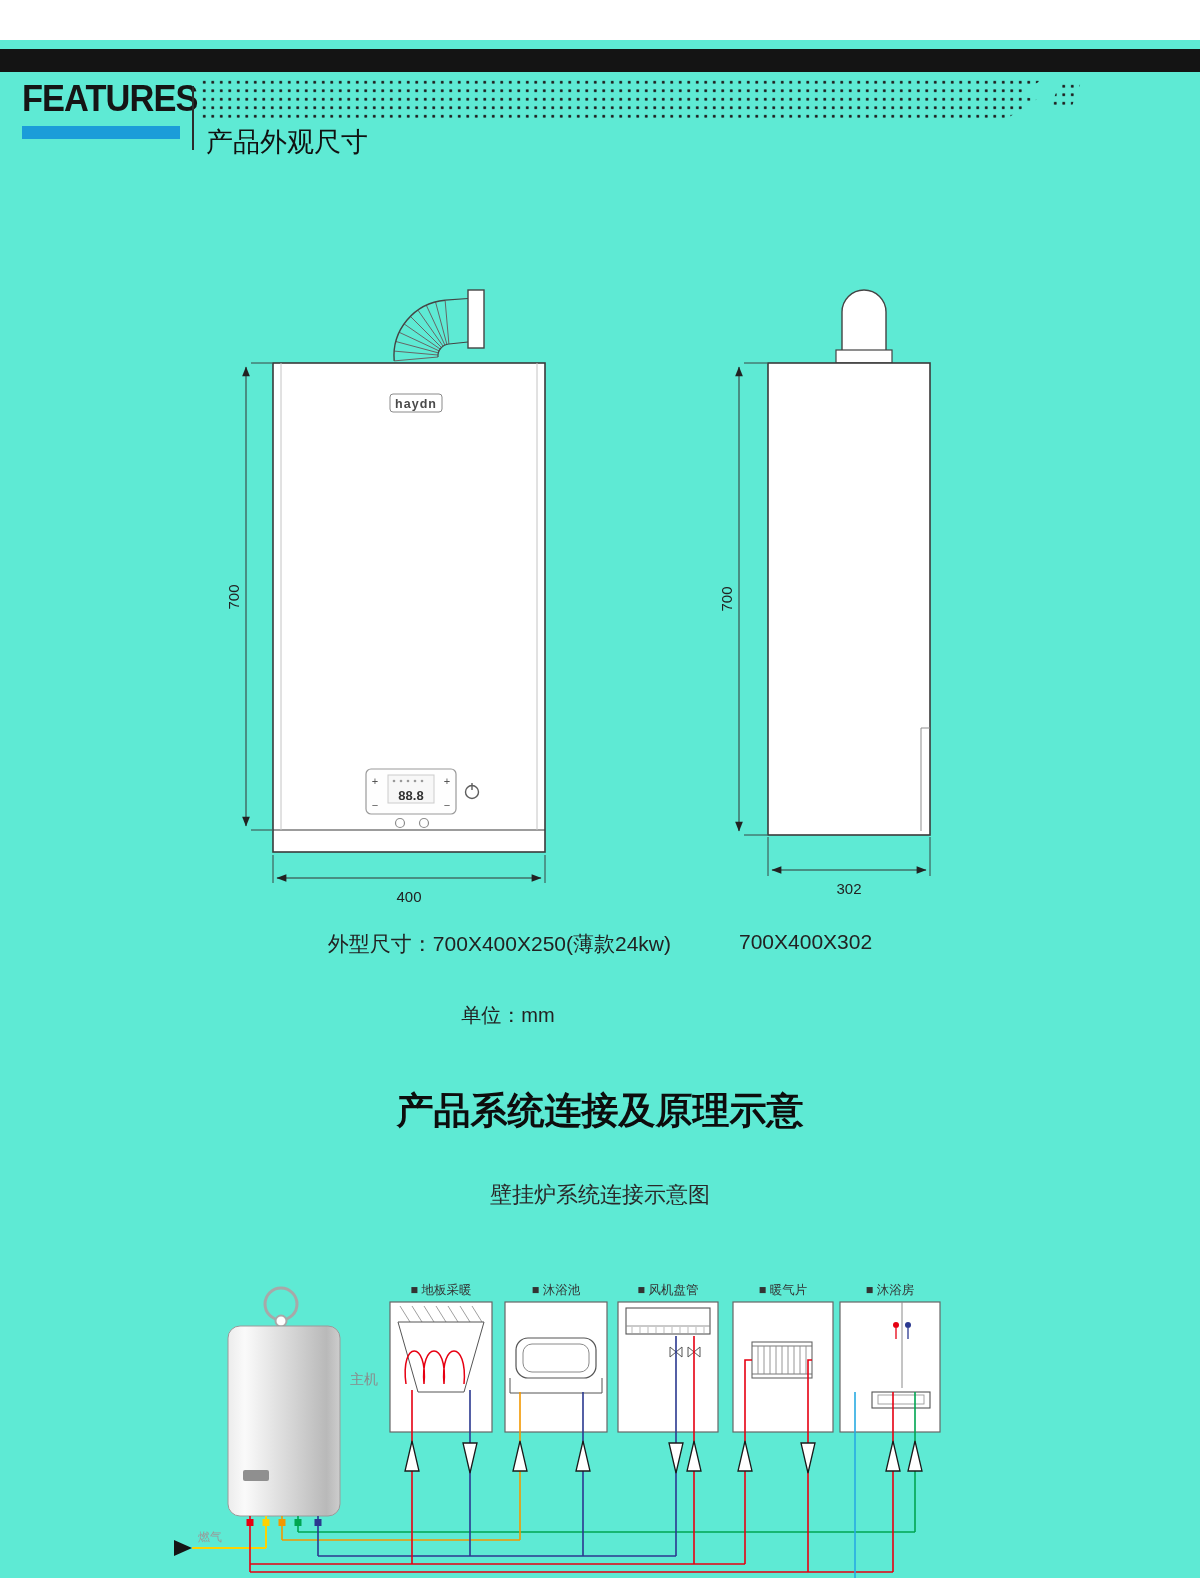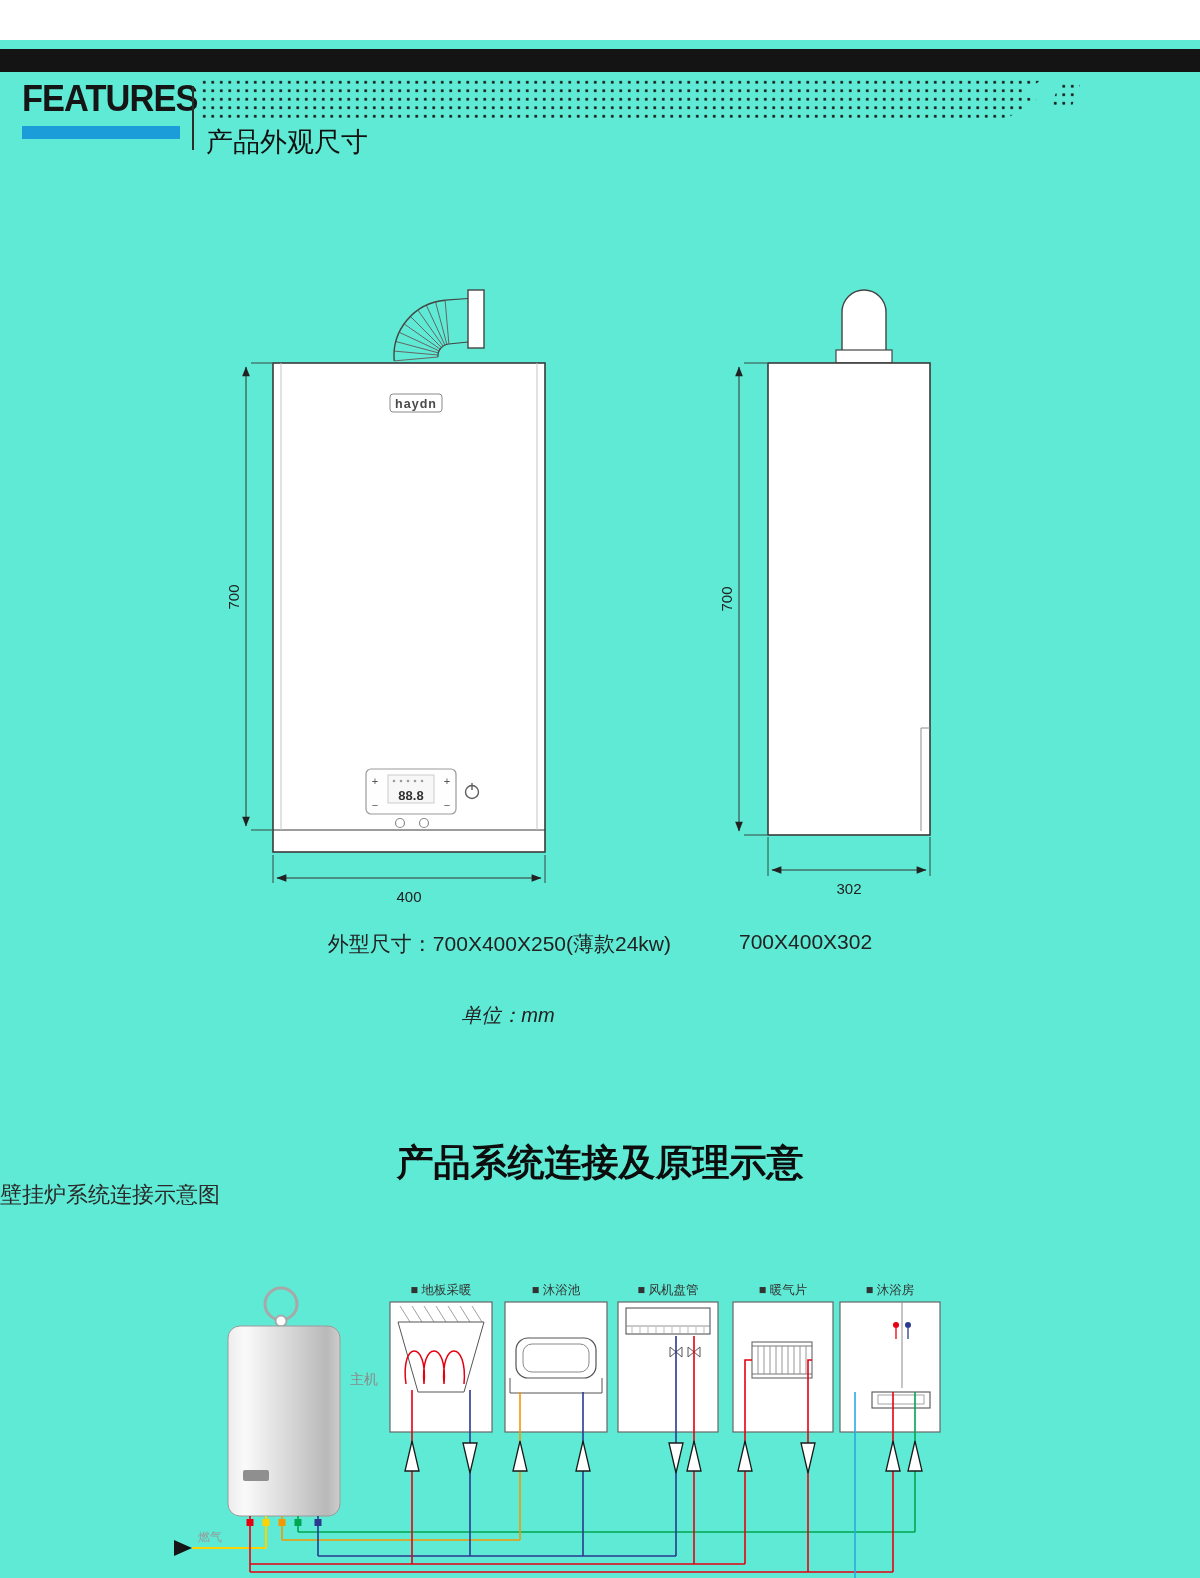--- a/index.html
+++ b/index.html
@@ -15,23 +15,23 @@
         background-image:radial-gradient(circle,#1f1f1f 1.3px,transparent 1.45px);
         background-size:8.5px 8.5px;
         clip-path:polygon(0 0,100% 0,96.8% 40%,99% 52%,95.2% 100%,0 100%);}
   .dots-frag{left:1051px;top:42px;width:30px;height:24px;
         background-image:radial-gradient(circle,#1f1f1f 1.3px,transparent 1.45px);
         background-size:8.5px 8.5px;
         clip-path:polygon(30% 0,100% 0,70% 100%,0 100%);}
   .section-title{left:206px;top:84px;font-size:27px;font-weight:400;color:#111;}
   .size-note{left:0;top:890px;width:1200px;display:flex;justify-content:center;gap:68px;
              font-size:21px;color:#222;}
-  .unit-note{left:0;top:962px;width:1016px;text-align:center;font-size:20px;color:#222;font-style:italic;}
-  .sys-title{left:0;top:1098px;width:1200px;text-align:center;font-size:37px;font-weight:800;color:#0d0d0d;}
-  .sys-subtitle{left:0;top:1140px;width:1200px;text-align:left;font-size:22px;color:#2a2a2a;}
+  .unit-note{left:0;top:962px;width:1016px;text-align:center;font-size:20px;color:#222;}
+  .sys-title{left:0;top:1046px;width:1200px;text-align:center;font-size:37px;font-weight:800;color:#0d0d0d;}
+  .sys-subtitle{left:0;top:1140px;width:1200px;text-align:center;font-size:22px;color:#2a2a2a;}
   svg text{font-family:"Liberation Sans","DejaVu Sans",sans-serif;}
 </style>
 </head>
 <body>
 
 <div id="canvas">
 
   <div class="abs top-bar"></div>
   <div class="abs brand">FEATURES</div>
   <div class="abs accent"></div>

